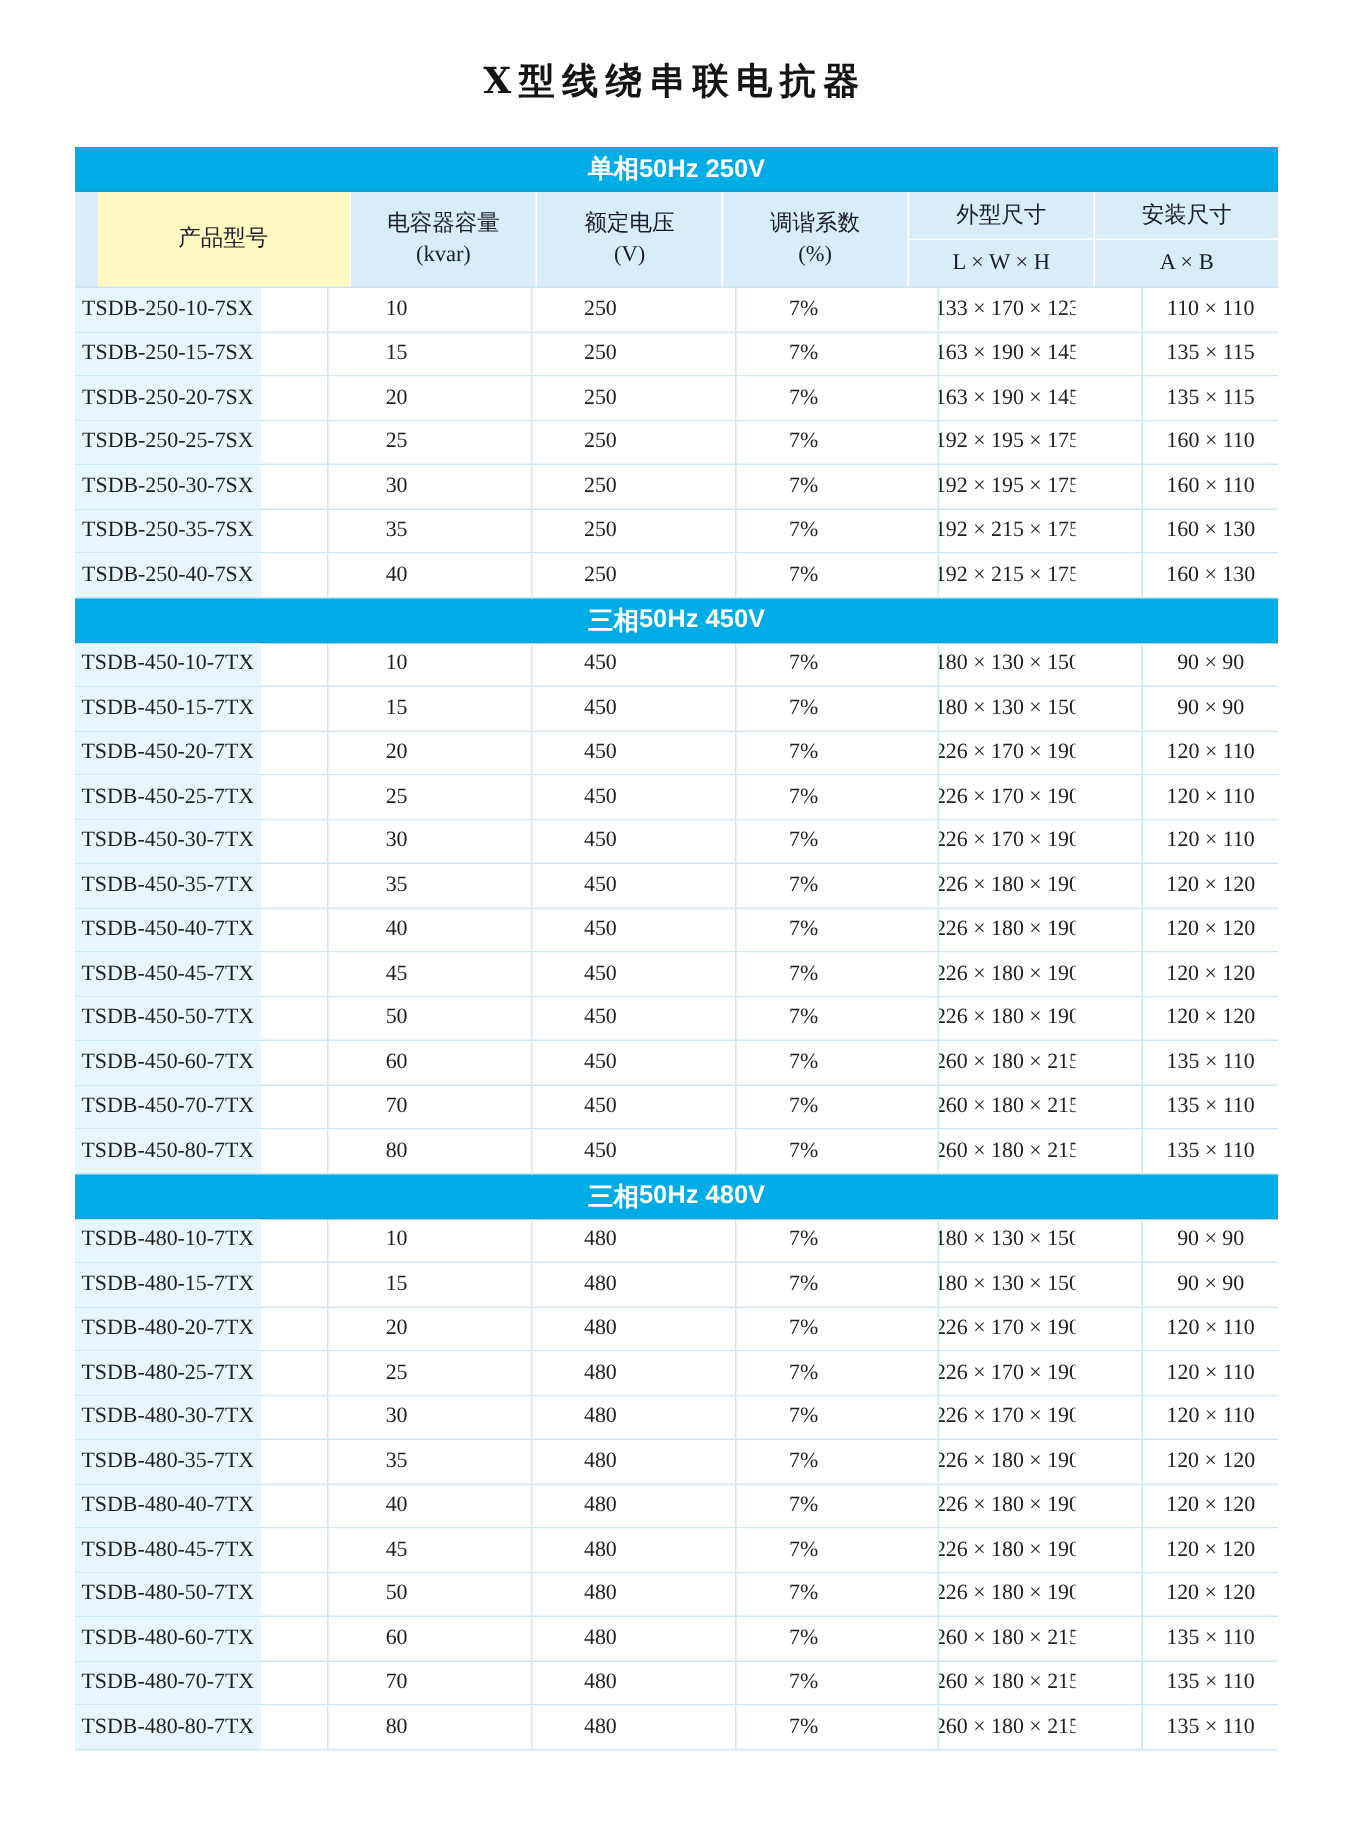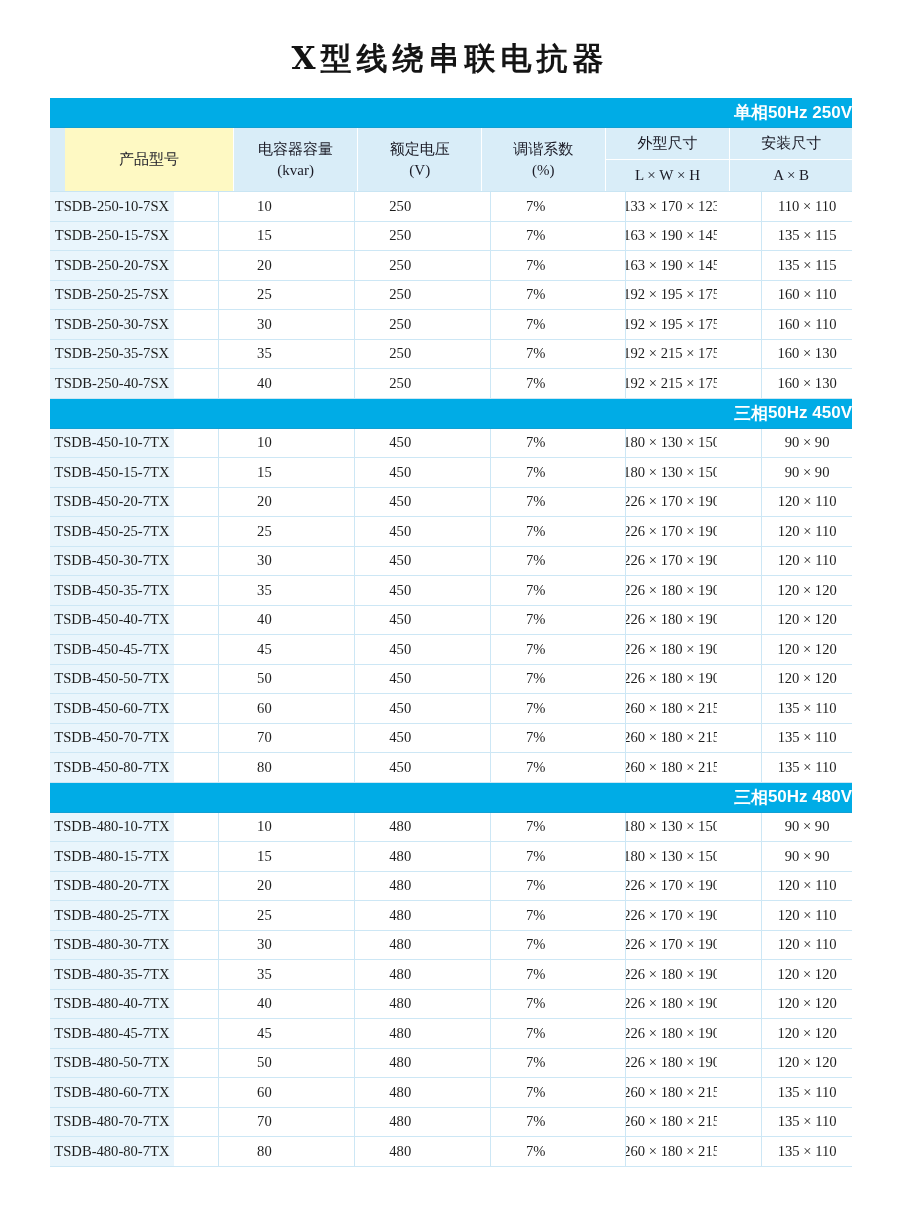--- a/index.html
+++ b/index.html
@@ -9,38 +9,38 @@
     background:#ffffff;
     font-family:"Liberation Serif", serif;
     overflow:hidden;
   }
   .title{
     position:absolute;
     top:38px;left:0;width:100%;
     text-align:center;
     font-family:"DejaVu Serif", serif;
     font-weight:bold;
-    font-size:31px;
+    font-size:24px;
     color:#141414;
     letter-spacing:5px;
     margin:0;
   }
   .tbl{
     position:absolute;
     left:50px;top:98px;
     width:802px;
   }
   
   .band{
     height:30px;
     background:#00ACE6;
     border-bottom:1px solid #11a0d4;
     box-sizing:border-box;
     color:#ffffff;
-    display:flex;align-items:center;justify-content:flex-end;
+    display:flex;align-items:center;justify-content:center;
     font-family:"Liberation Sans", sans-serif;
     font-weight:bold;
     font-size:17px;
   }
   .band .spec{}
   
   .c0{width:171px;}
   .c1{width:127px;}
   .c2{width:126px;}
   .c3{width:126px;}

